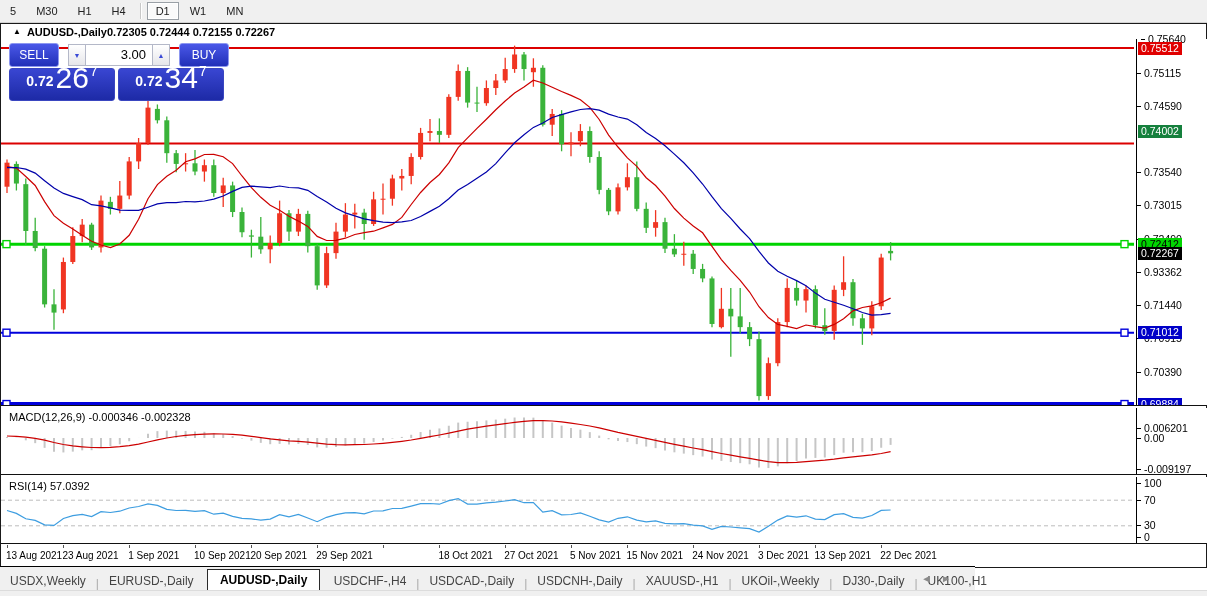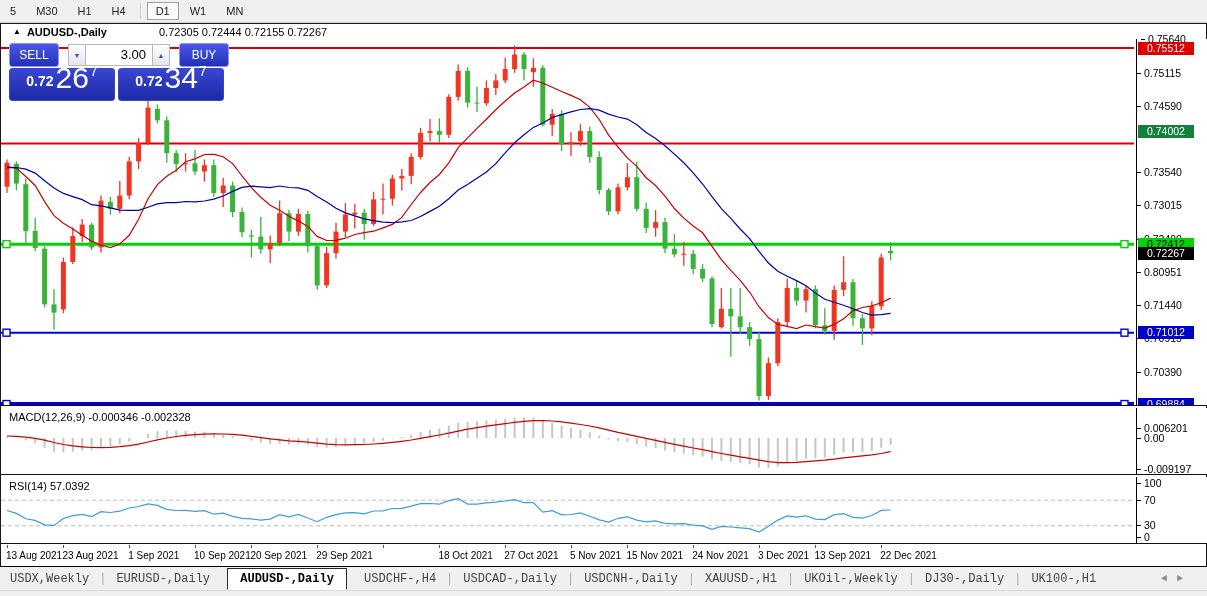--- a/index.html
+++ b/index.html
@@ -10,30 +10,30 @@
            border-bottom:1px solid #d2d2d2;display:flex;align-items:center;}
   .tf-btn{font-size:11px;color:#222;padding:2px 8px;margin:0 1px;border:1px solid transparent;cursor:default;}
   .tf-btn.active{background:#fafafa;border:1px solid #9aa0a6;box-shadow:inset 0 0 0 1px #fff;}
   .tb-sep{width:1px;height:16px;background:#c8c8c8;margin:0 4px;border-right:1px solid #fff;}
   
   .chartwin{position:absolute;left:0;top:23px;width:1205px;height:543px;background:#fff;
             border:1px solid #1a1a1a;border-bottom:1px solid #1a1a1a;}
   .titlebar{position:absolute;left:0;top:0;width:100%;height:15px;background:#fff;
             font-size:11px;font-weight:bold;color:#000;display:flex;align-items:center;}
   .collapse{font-size:8px;margin:0 6px 0 12px;color:#000;}
-  .titlebar .ohlc{margin-left:16px;font-weight:normal;padding-left:36px;}
+  .titlebar .ohlc{margin-left:0;font-weight:bold;}
   .pane{position:absolute;left:0;background:#fff;}
   .pane-plot{position:absolute;left:0;top:0;width:1135px;height:100%;overflow:hidden;}
   .pane-axis{position:absolute;left:1135px;top:0;width:70px;height:100%;border-left:1px solid #000;background:#fff;}
   .sep{position:absolute;left:0;width:100%;height:3px;background:#fff;border-top:1px solid #111;border-bottom:1px solid #111;}
   .axis-tick{position:absolute;font-size:10.5px;color:#000;white-space:nowrap;}
   .axis-tick .dash{position:absolute;left:0;top:6px;width:4px;height:1px;background:#000;}
   .axis-tick .txt{margin-left:7px;line-height:13px;}
   .axis-badge{position:absolute;left:1px;height:13px;line-height:13px;font-size:10.5px;
-              padding:0 9px;white-space:nowrap;}
+              padding:0 3px;white-space:nowrap;}
   .ind-label{position:absolute;left:8px;top:3px;font-size:11px;color:#000;z-index:5;white-space:nowrap;}
   
   .tpanel{position:absolute;left:8px;top:5px;width:220px;z-index:10;}
   .tp-row1{display:flex;align-items:center;height:22px;}
   .btn-blue{height:22px;border-radius:3px;border:1px solid #8d97f0;color:#fff;font-size:12px;
             background:linear-gradient(#4a58e8,#2230b8);display:flex;align-items:center;justify-content:center;cursor:default;}
   .btn-sell{width:48px;}
   .btn-buy{width:48px;margin-left:9px;}
   .spin{width:17px;height:22px;box-sizing:border-box;border:1px solid #b4b8c8;background:linear-gradient(#fff,#e6e6ea);
         display:flex;align-items:center;justify-content:center;font-size:7px;color:#3a49d6;cursor:default;}
@@ -47,22 +47,22 @@
             padding-bottom:8px;box-sizing:border-box;cursor:default;}
   .pricebox + .pricebox{margin-left:3px;}
   .pb-prefix{font-size:14px;font-weight:bold;margin-bottom:3px;}
   .pb-big{font-size:30px;line-height:28px;margin-left:2px;}
   .pb-sup{font-size:14px;margin-bottom:13px;margin-left:1px;}
   
   .datestrip{position:absolute;left:0;width:100%;height:22px;background:#fff;}
   .datelabel{position:absolute;top:5px;font-size:10px;color:#000;white-space:nowrap;}
   .datetick{position:absolute;top:0;width:1px;height:3px;background:#555;}
   
-  .tabbar{position:absolute;left:0;top:566px;width:1207px;height:24px;background:#f0f0f0;
-          border-top:1px solid #000;display:flex;align-items:center;font-family:Liberation Mono, monospace;}
+  .tabbar{position:absolute;left:0;top:566px;width:975px;height:24px;background:#f0f0f0;
+          border-top:1px solid #000;display:flex;align-items:flex-end;}
   .tab{font-size:12px;color:#444;padding:3px 10px;white-space:nowrap;cursor:default;}
   .tab.active{background:#fff;border:1px solid #2a2a2a;border-bottom:1px solid #fff;color:#000;font-weight:bold;
               margin-top:-1px;padding:3px 12px;}
   .tabsep{color:#aaa;font-size:12px;}
   .tab-arrows{position:absolute;right:14px;top:6px;color:#8a8a8a;font-size:10px;letter-spacing:10px;cursor:default;}
   .bstrip{position:absolute;left:0;top:590px;width:1207px;height:6px;background:#f0f0f0;border-top:1px solid #dcdcdc;}
 </style>
 </head>
 <body>
 
@@ -340,21 +340,21 @@
           <div class="axis-tick" style="top: 160.496px; left: 0px;">
             <div class="dash"></div>
             <div class="txt">0.73015</div>
           </div>
           <div class="axis-tick" style="top: 193.706px; left: 0px;">
             <div class="dash"></div>
             <div class="txt">0.72490</div>
           </div>
           <div class="axis-tick" style="top: 226.915px; left: 0px;">
             <div class="dash"></div>
-            <div class="txt">0.80951</div>
+            <div class="txt">0.93362</div>
           </div>
           <div class="axis-tick" style="top: 260.125px; left: 0px;">
             <div class="dash"></div>
             <div class="txt">0.71440</div>
           </div>
           <div class="axis-tick" style="top: 293.334px; left: 0px;">
             <div class="dash"></div>
             <div class="txt">0.70915</div>
           </div>
           <div class="axis-tick" style="top: 326.544px; left: 0px;">

